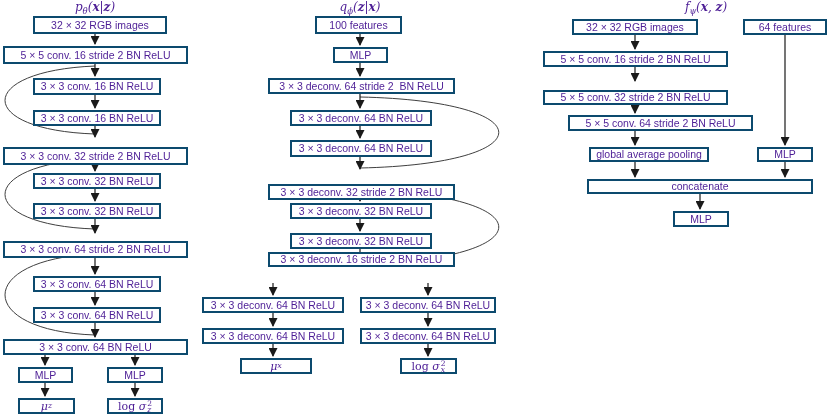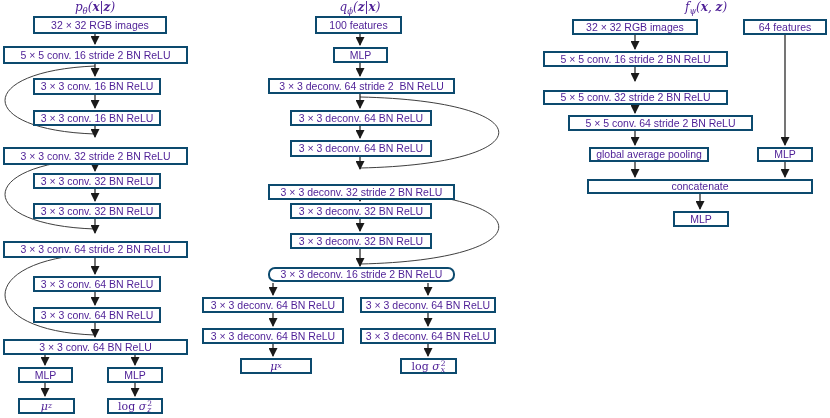--- a/index.html
+++ b/index.html
@@ -109,21 +109,21 @@
   <div class="box" style="left:107px;top:398px;width:56px;height:16px;"><span class="mathup">log </span><span class="mathtxt">σ</span><span class="ss"><span>2</span><span class="it">z</span></span></div>
 
   <div class="box" style="left:315px;top:16px;width:87px;height:18px;">100 features</div>
   <div class="box" style="left:333px;top:47px;width:55px;height:16px;">MLP</div>
   <div class="box" style="left:268px;top:78px;width:187px;height:16px;">3 × 3 deconv. 64 stride 2  BN ReLU</div>
   <div class="box" style="left:290px;top:110px;width:142px;height:16px;">3 × 3 deconv. 64 BN ReLU</div>
   <div class="box" style="left:290px;top:140px;width:142px;height:17px;">3 × 3 deconv. 64 BN ReLU</div>
   <div class="box" style="left:268px;top:184px;width:187px;height:16px;">3 × 3 deconv. 32 stride 2 BN ReLU</div>
   <div class="box" style="left:290px;top:203px;width:142px;height:16px;">3 × 3 deconv. 32 BN ReLU</div>
   <div class="box" style="left:290px;top:233px;width:142px;height:16px;">3 × 3 deconv. 32 BN ReLU</div>
-  <div class="box" style="left:268px;top:267px;width:187px;height:15px;border-radius:7px;">3 × 3 deconv. 16 stride 2 BN ReLU</div>
+  <div class="box" style="left:268px;top:252px;width:187px;height:15px;">3 × 3 deconv. 16 stride 2 BN ReLU</div>
   <div class="box" style="left:202px;top:297px;width:142px;height:16px;">3 × 3 deconv. 64 BN ReLU</div>
   <div class="box" style="left:202px;top:328px;width:142px;height:16px;">3 × 3 deconv. 64 BN ReLU</div>
   <div class="box" style="left:360px;top:297px;width:136px;height:16px;">3 × 3 deconv. 64 BN ReLU</div>
   <div class="box" style="left:360px;top:328px;width:136px;height:16px;">3 × 3 deconv. 64 BN ReLU</div>
   <div class="box" style="left:240px;top:358px;width:72px;height:16px;"><span class="mathtxt">μ</span><sub class="msub">x</sub></div>
   <div class="box" style="left:400px;top:358px;width:57px;height:16px;"><span class="mathup">log </span><span class="mathtxt">σ</span><span class="ss"><span>2</span><span class="it">x</span></span></div>
 
   <div class="box" style="left:572px;top:19px;width:126px;height:16px;">32 × 32 RGB images</div>
   <div class="box" style="left:743px;top:19px;width:84px;height:16px;">64 features</div>
   <div class="box" style="left:543px;top:51px;width:185px;height:16px;">5 × 5 conv. 16 stride 2 BN ReLU</div>

